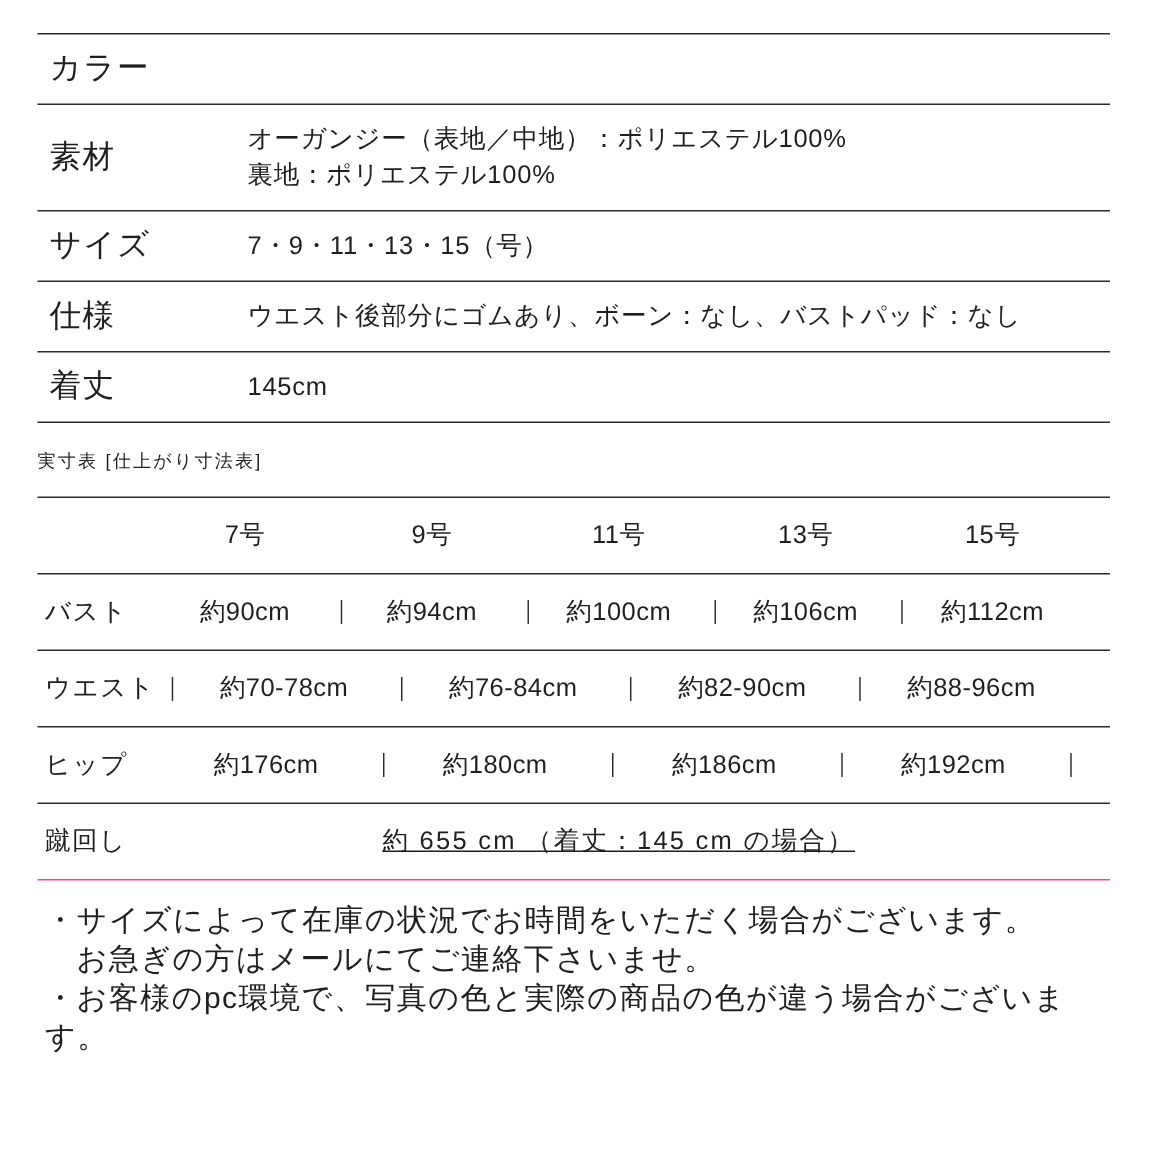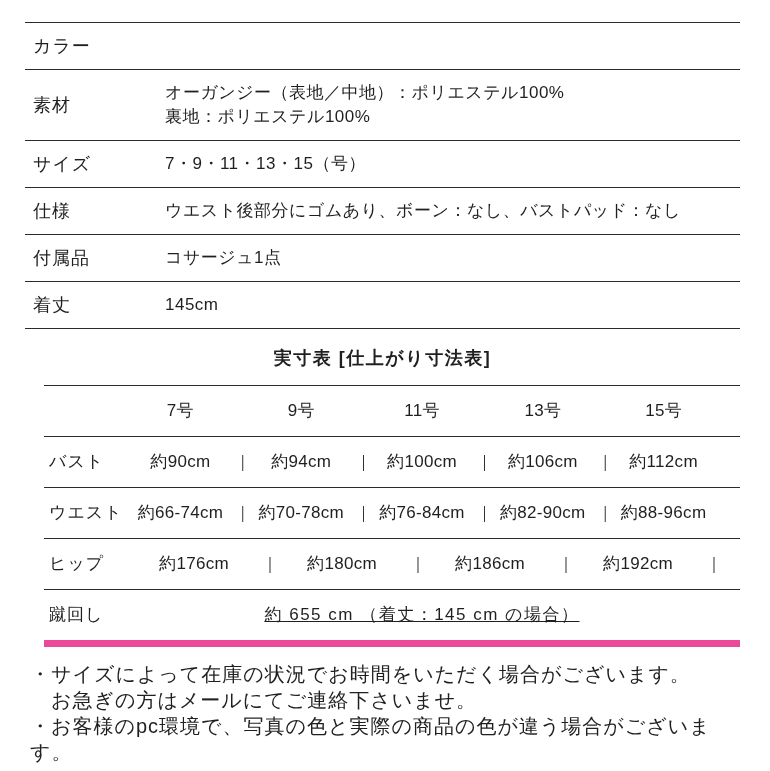--- a/index.html
+++ b/index.html
@@ -15,32 +15,31 @@
   
   .spec-table { border-bottom:1px solid #2b2b2b; }
   .spec-row {
     display:flex; align-items:center;
     border-top:1px solid #2b2b2b;
     padding:11px 0;
   }
   .spec-label {
     width:140px; flex-shrink:0;
     padding-left:8px;
-    font-size:18px; line-height:24px; letter-spacing:1px;
+    font-size:21px; line-height:24px; letter-spacing:1px;
   }
   .spec-value { flex:1; font-size:17px; line-height:24px; letter-spacing:0.5px; }
 
   
   .m-title {
-    text-align:center;
-    font-size:18px; letter-spacing:1.5px;
+    text-align:left;
+    font-size:12px; letter-spacing:1.5px;
     padding:17px 0 15px;
-    font-weight:bold;
   }
-  .m-table { border-bottom:7px solid #ec4899;margin-left:19px; }
+  .m-table { border-bottom:1px solid #ec4899; }
   .m-row {
     display:flex; align-items:center;
     border-top:1px solid #2b2b2b;
     padding:13px 0;
     font-size:17px; line-height:24px;
   }
   .m-label { width:82px; flex-shrink:0; padding-left:5px; letter-spacing:1px; }
   .m-cols { flex:1; display:flex; align-items:center; padding-right:22px; }
   .m-val { flex:1; text-align:center; letter-spacing:0.3px; white-space:nowrap; }
   .m-sep { width:12px; text-align:center; font-size:16px; color:#2b2b2b; }
@@ -75,26 +74,20 @@
       </div>
     </div>
 
     <div class="spec-row">
       <div class="spec-label">仕様</div>
       <div class="spec-value">
         <div>ウエスト後部分にゴムあり、ボーン：なし、バストパッド：なし</div>
       </div>
     </div>
 
-    <div class="spec-row">
-      <div class="spec-label">付属品</div>
-      <div class="spec-value">
-        <div>コサージュ1点</div>
-      </div>
-    </div>
 
     <div class="spec-row">
       <div class="spec-label">着丈</div>
       <div class="spec-value">
         <div>145cm</div>
       </div>
     </div>
 
   </div>
 
@@ -128,21 +121,20 @@
         <div class="m-sep">｜</div>
         <div class="m-val">約106cm</div>
         <div class="m-sep">｜</div>
         <div class="m-val">約112cm</div>
       </div>
     </div>
 
     <div class="m-row">
       <div class="m-label">ウエスト</div>
       <div class="m-cols">
-        <div class="m-val">約66-74cm</div>
         <div class="m-sep">｜</div>
         <div class="m-val">約70-78cm</div>
         <div class="m-sep">｜</div>
         <div class="m-val">約76-84cm</div>
         <div class="m-sep">｜</div>
         <div class="m-val">約82-90cm</div>
         <div class="m-sep">｜</div>
         <div class="m-val">約88-96cm</div>
       </div>
     </div>

